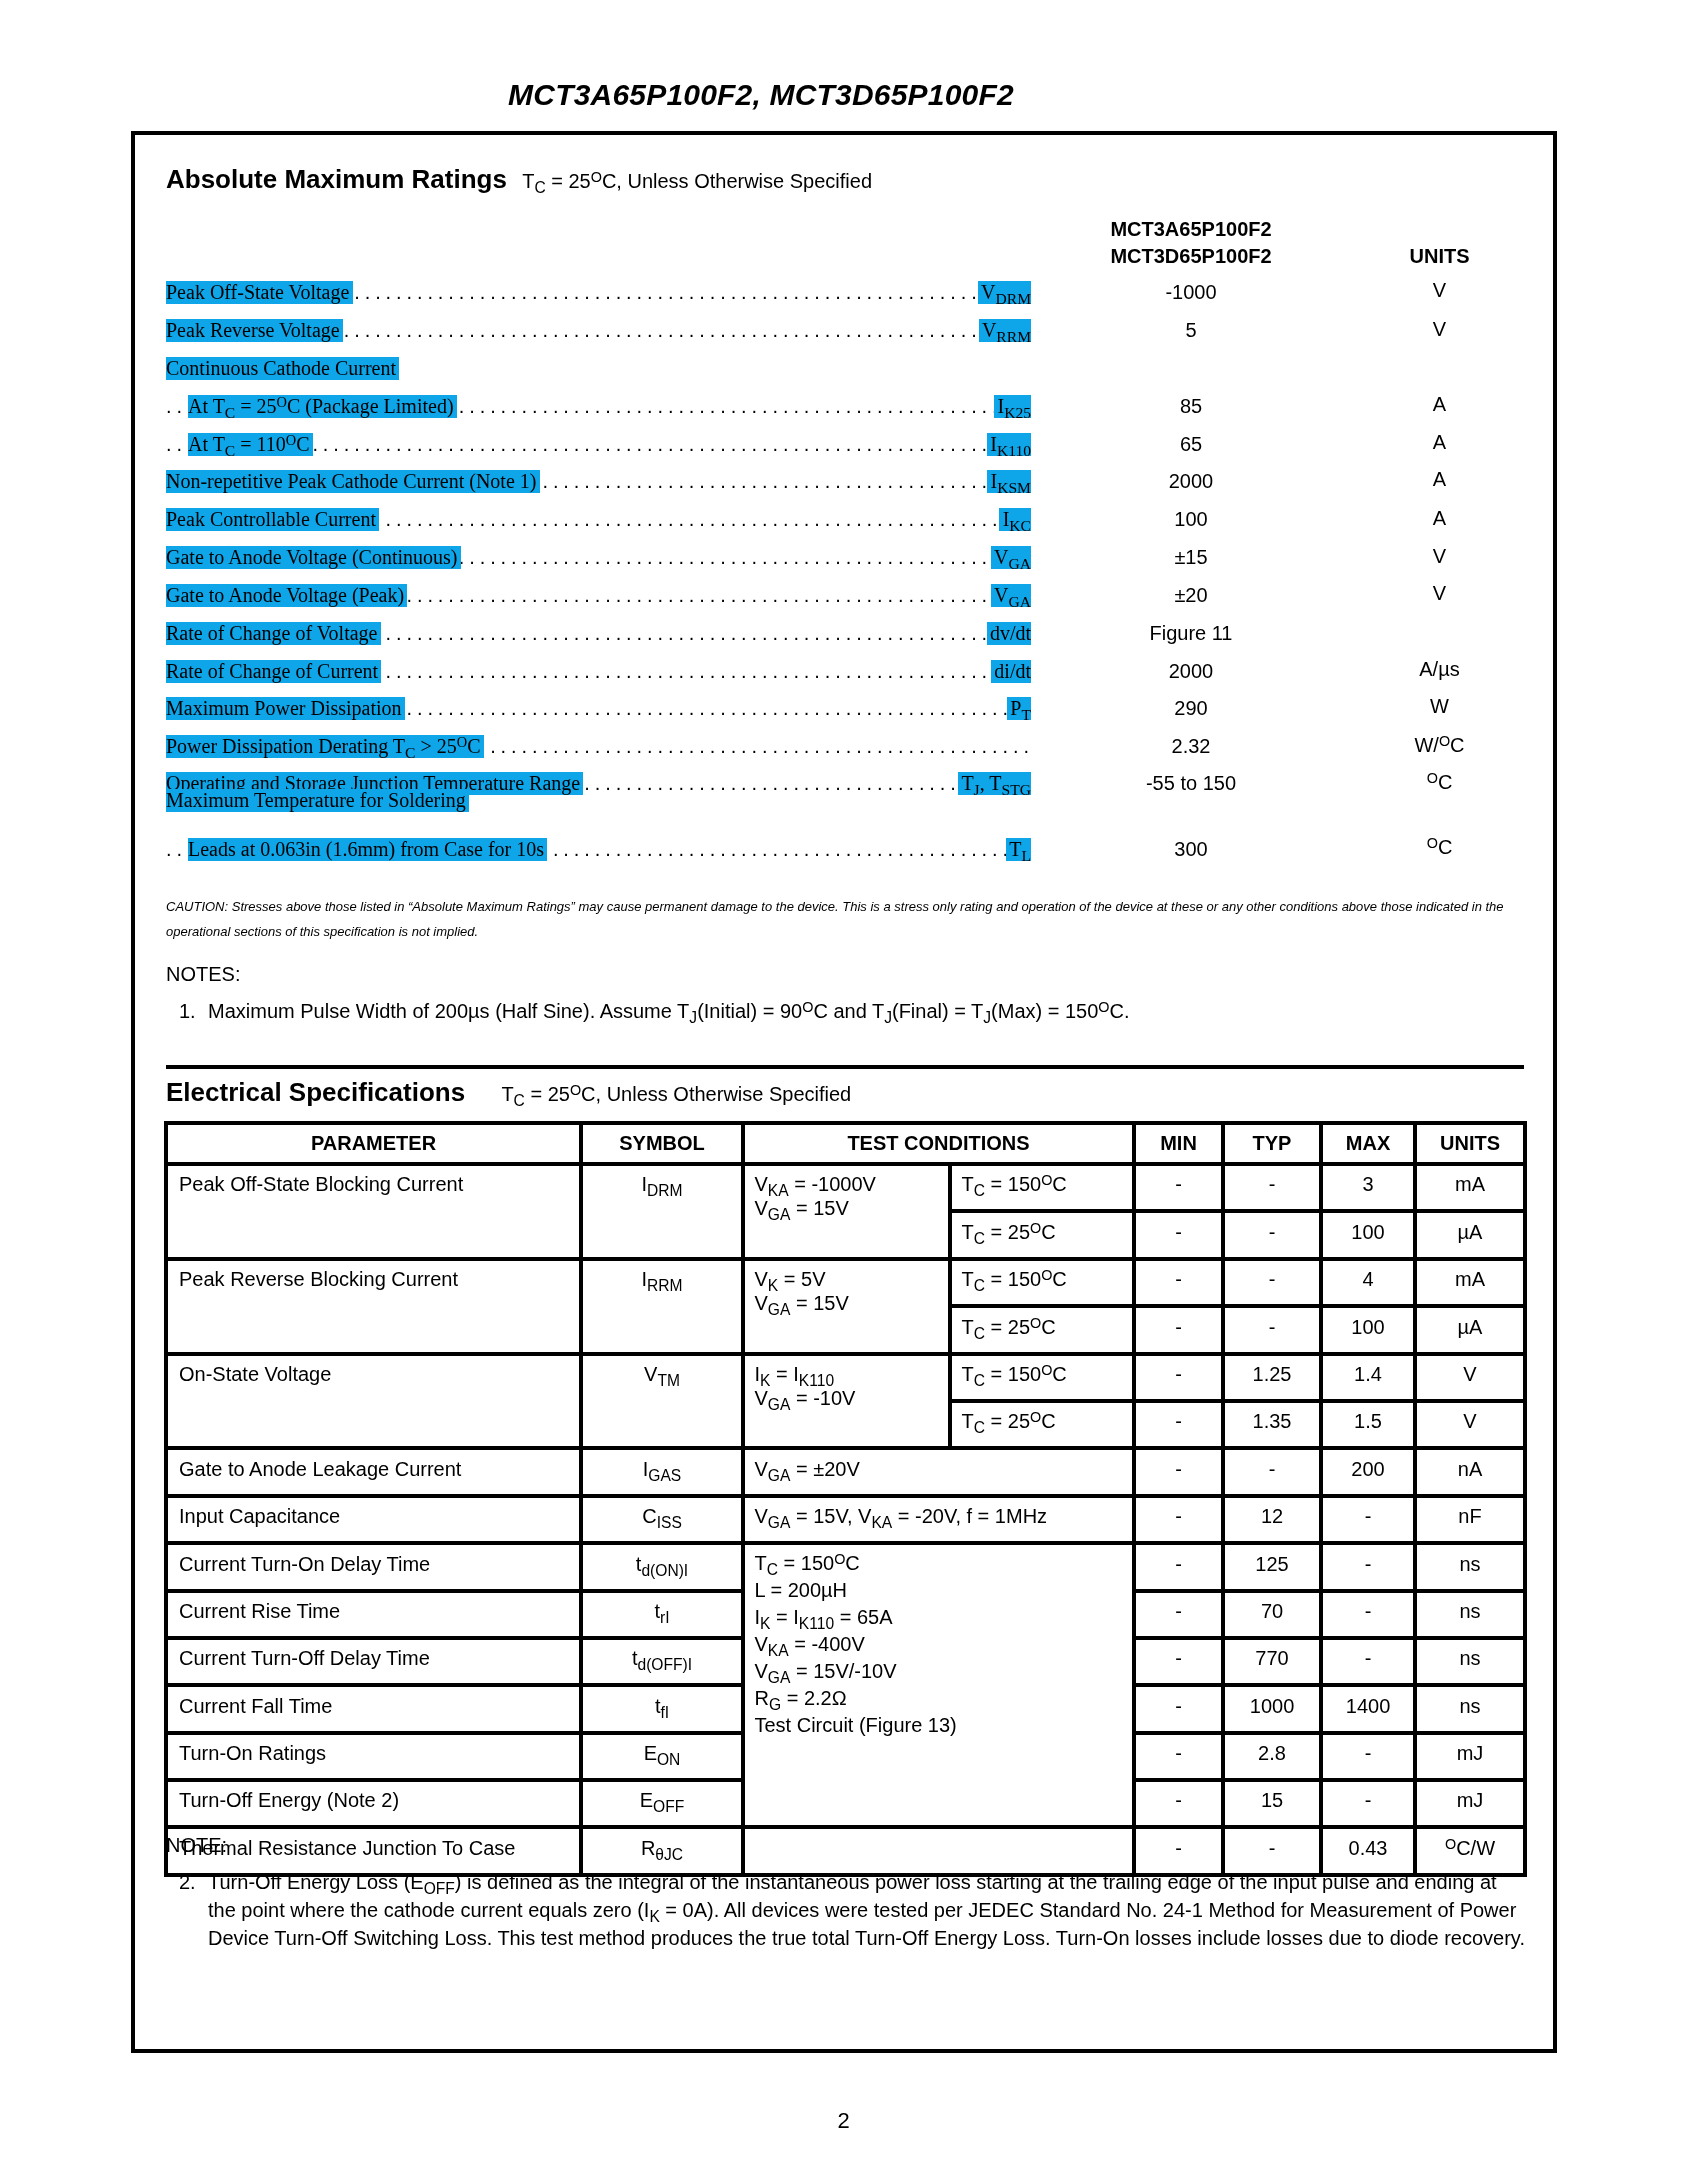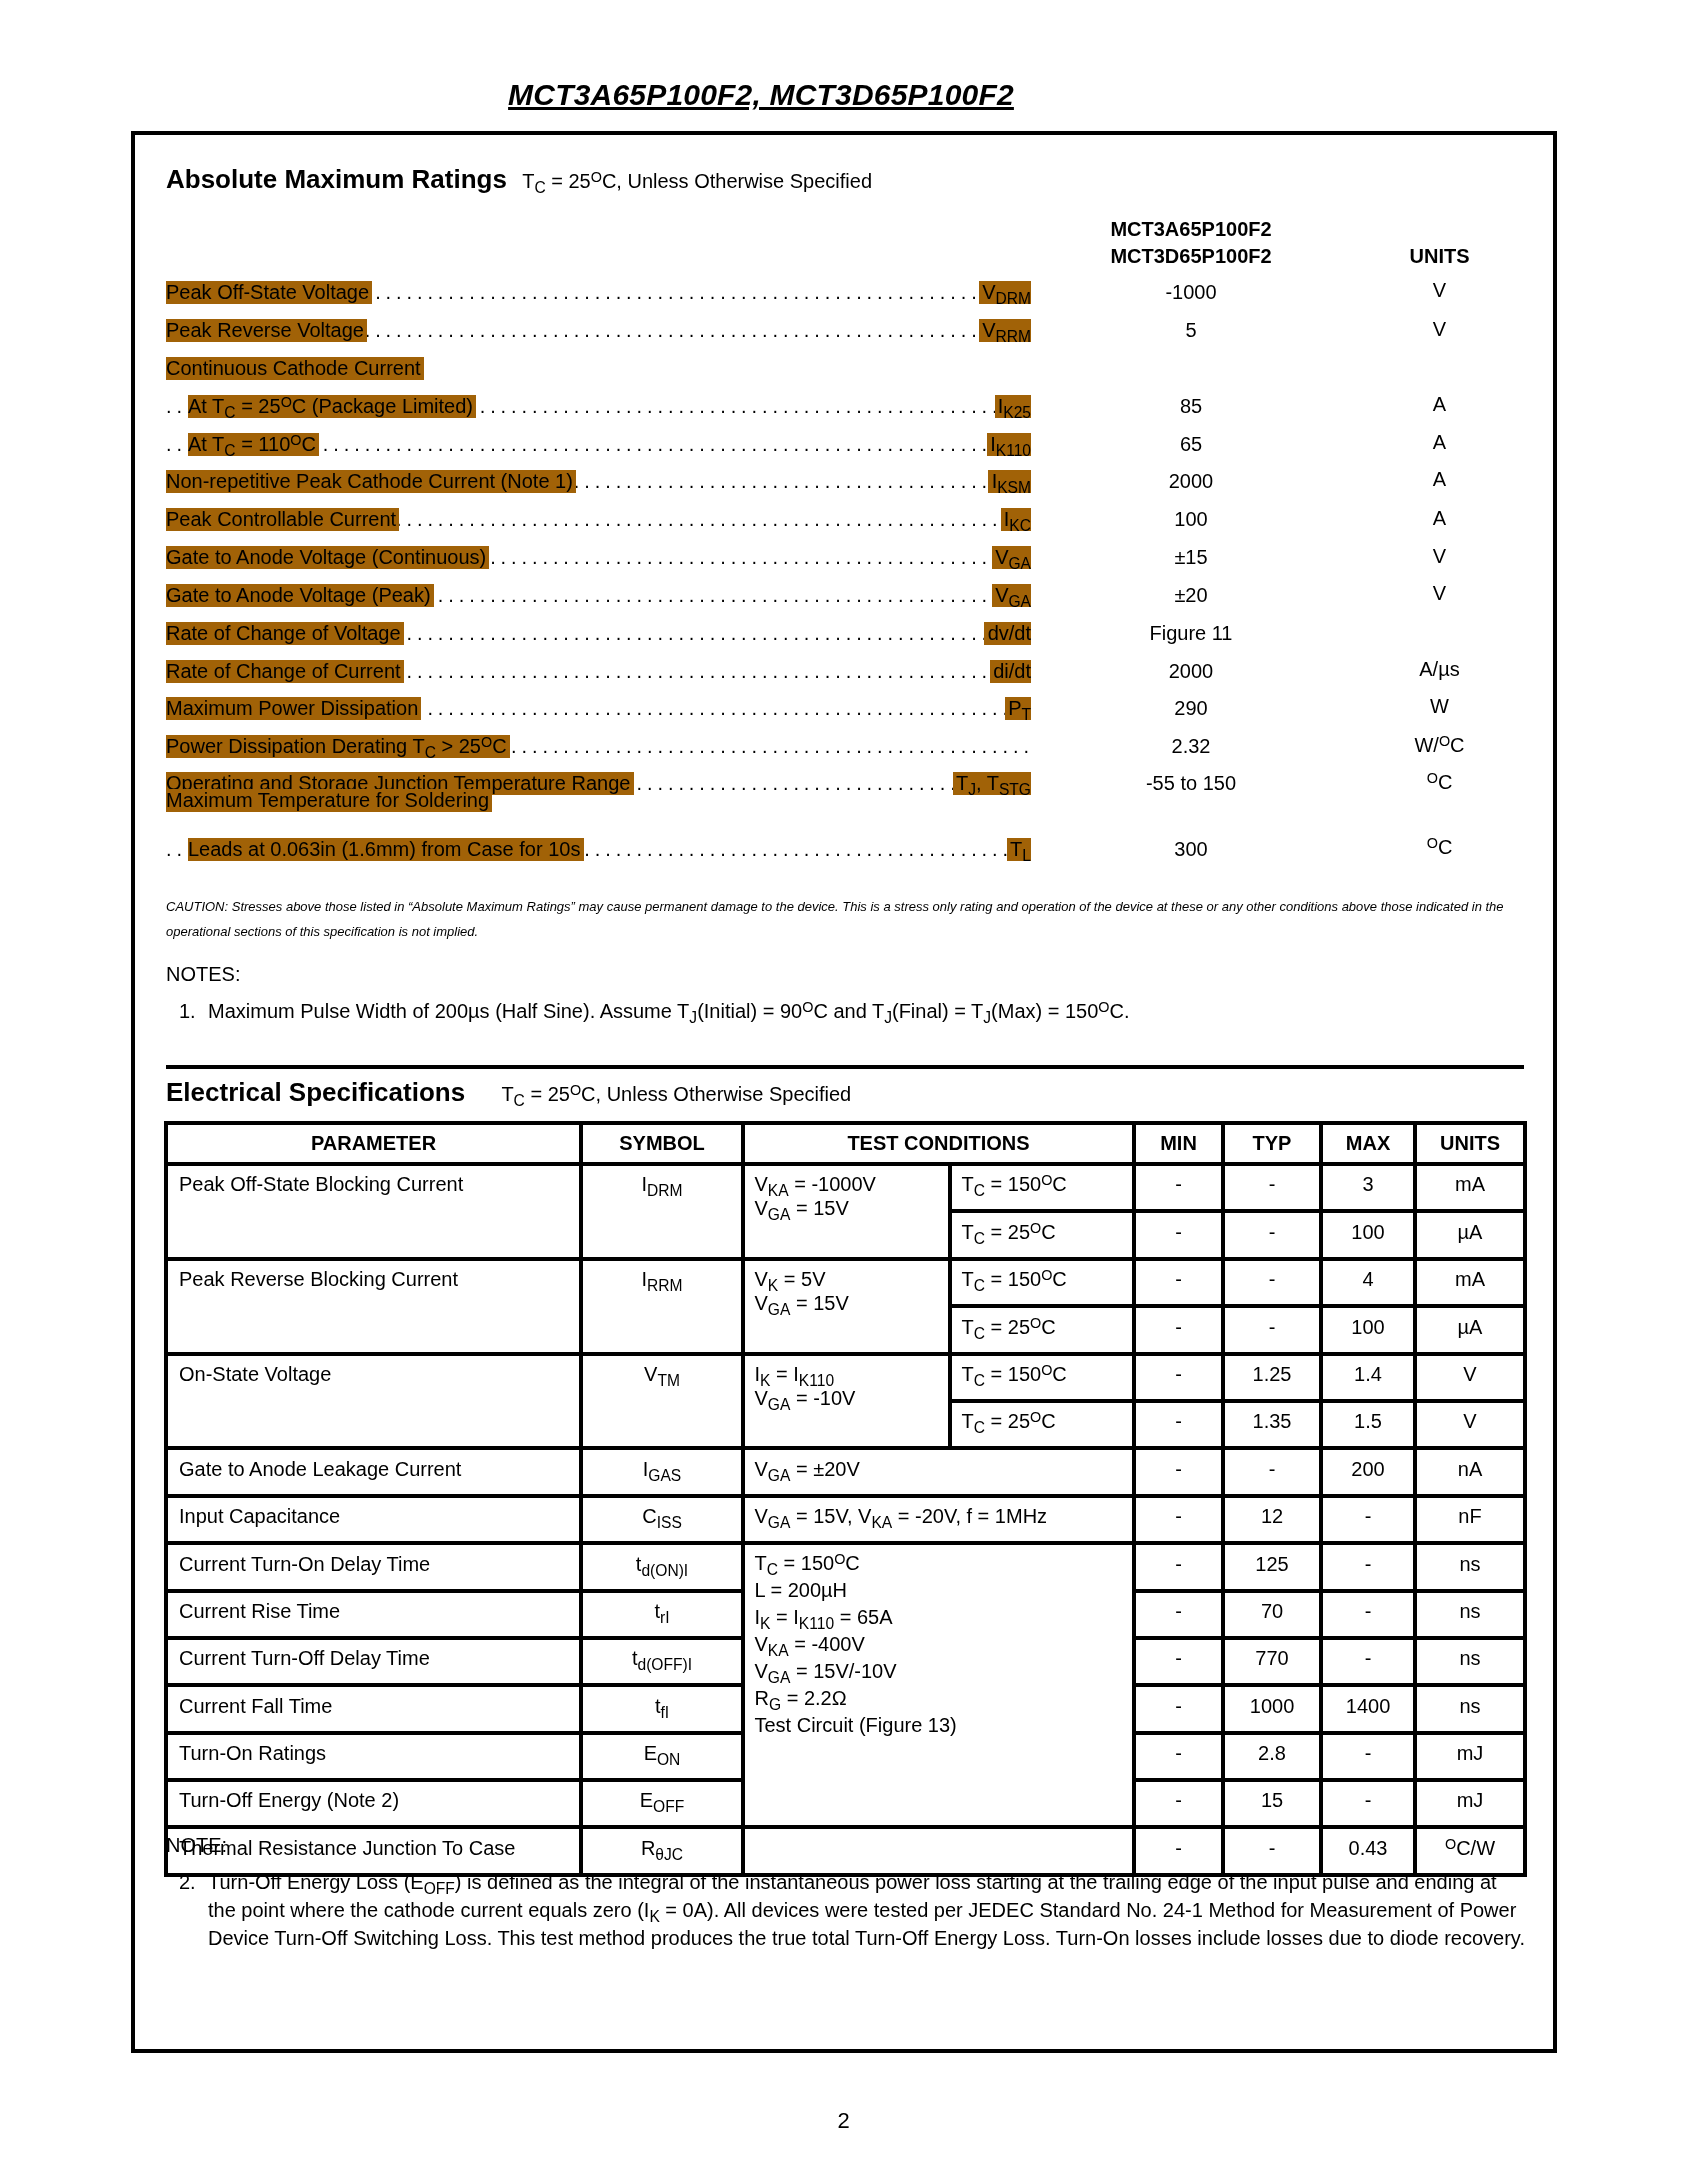--- a/index.html
+++ b/index.html
@@ -3,34 +3,34 @@
 <meta charset="utf-8">
 <style>
   html, body { margin:0; padding:0; background:#ffffff; }
   body { width:1687px; height:2183px; position:relative; overflow:hidden;
          font-family:"Liberation Sans", sans-serif; color:#000; }
   .abs { position:absolute; }
   sub { font-size:0.78em; vertical-align:-0.32em; line-height:0; }
   sup { font-size:0.72em; vertical-align:0.42em; line-height:0; }
 
   .doc-title { left:0; width:1522px; top:78px; text-align:center;
-               font-size:30px; font-weight:bold; font-style:italic; letter-spacing:0.2px;text-decoration:underline; }
+               font-size:30px; font-weight:bold; font-style:italic; letter-spacing:0.2px; }
   .frame { left:131px; top:131px; width:1418px; height:1914px; border:4px solid #000; }
 
   .section-heading { font-size:26px; font-weight:bold; white-space:nowrap; }
   .section-cond { font-size:20px; font-weight:normal; }
 
   .amr-colhead { font-size:20px; font-weight:bold; text-align:center; }
   .amr-row { left:166px; width:865px; height:32px; font-size:20px; white-space:nowrap; }
   .amr-row .lbl { position:absolute; left:0; top:0; }
   .amr-row .lbl.indent { left:22px; }
   .amr-row .sym { position:absolute; right:0; top:0; background:#fff; padding-left:3.2px; }
   .amr-row .leader { position:absolute; top:0; left:0; right:0; overflow:hidden;
                      letter-spacing:4.9px; color:#000; }
-  .amr-row .lbl, .amr-row .sym { background:#a16207; z-index:2; }
+  .amr-row .lbl, .amr-row .sym { background:#0ea5e9; z-index:2;font-family:Liberation Serif, serif; }
   .amr-row .lbl { padding-right:3.2px; }
   .amr-val { width:238px; text-align:center; font-size:20px; }
   .amr-unit { width:159px; text-align:center; font-size:20px; }
 
   .caution { left:166px; width:1359px; font-size:13px; font-style:italic; line-height:25.4px; }
   .notes-head { left:166px; font-size:20px; }
   .note-item { left:179px; width:1346px; font-size:20px; line-height:28px; }
   .note-item .num { position:absolute; left:0; top:0; }
   .note-item .txt { position:absolute; left:29px; top:0; width:1318px; }
 

